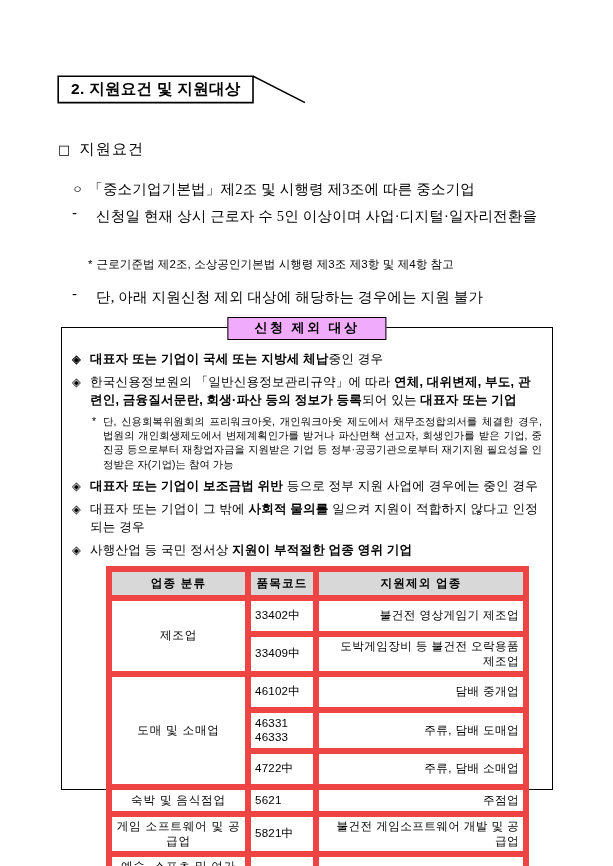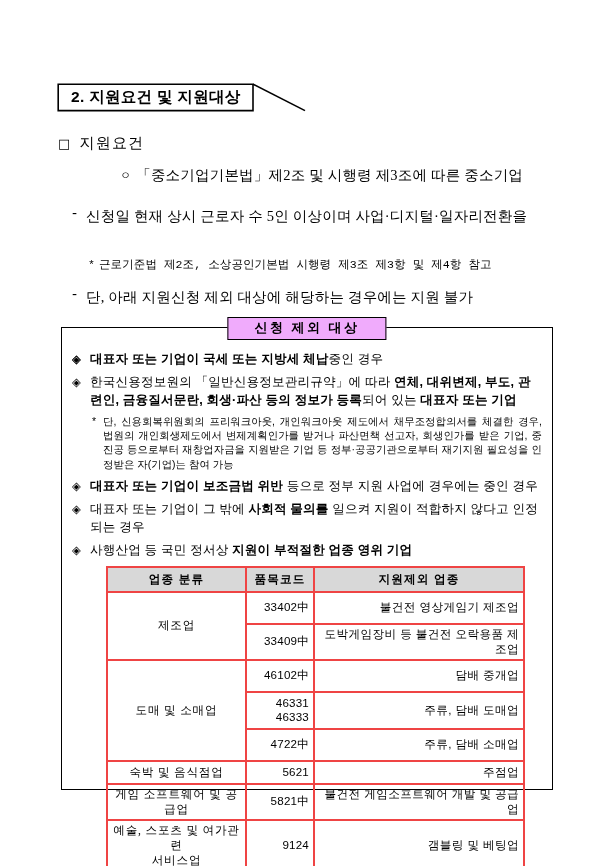--- a/index.html
+++ b/index.html
@@ -23,21 +23,20 @@
     padding: 0;
   }
 
   
   .section-head-wrap {
     position: absolute;
     left: 57px;
     top: 75px;
     width: 300px;
     height: 32px;
-    margin-top: 8px;
   }
   .section-head-svg {
     position: absolute;
     left: 0;
     top: 0;
   }
   .section-head-text {
     position: absolute;
     left: 14px;
     top: 4px;
@@ -84,21 +83,21 @@
     letter-spacing: 0.2px;
     width: 490px;
   }
   .lvl3 .mk {
     position: absolute;
     left: 0;
     top: 0;
     font-family: "DejaVu Sans", sans-serif;
     font-size: 14px;
   }
-  .lvl3 .body { display: block; margin-left: 14px; line-height: 1.55; }
+  .lvl3 .body { display: block; margin-left: 24px; line-height: 1.55; }
 
   .note-star {
     position: absolute;
     left: 88px;
     font-family: "Liberation Sans", "DejaVu Sans", sans-serif;
     font-size: 11.5px;
     letter-spacing: 0.1px;
     white-space: nowrap;
   }
   .note-star .st { margin-right: 4px; }
@@ -178,38 +177,37 @@
   }
   table.exclusion {
     border-collapse: collapse;
     width: 417px;
     font-family: "Liberation Sans", "DejaVu Sans", sans-serif;
     font-size: 11.6px;
     table-layout: fixed;
   }
   table.exclusion th,
   table.exclusion td {
-    border: 2px solid #ef4444;
+    border: 6px solid #ef4444;
     padding: 2px 4px;
     vertical-align: middle;
   }
   table.exclusion th {
     background: #d8d8d8;
     font-weight: bold;
     text-align: center;
     letter-spacing: 1.2px;
     height: 19px;
   }
   table.exclusion td.cat {
     text-align: center;
     letter-spacing: 0.8px;
-    font-family: Liberation Serif, serif;
   }
   table.exclusion td.code {
-    text-align: right;
+    text-align: left;
     letter-spacing: 0.2px;
     line-height: 1.25;
   }
   table.exclusion td.desc {
     text-align: right;
     padding-left: 7px;
     letter-spacing: 0.4px;
   }
   .col-cat { width: 139px; }
   .col-code { width: 68px; }
@@ -224,34 +222,34 @@
 <div class="page">
 
   <div class="section-head-wrap">
     <svg class="section-head-svg" width="300" height="32" viewBox="0 0 300 32">
       <path d="M1.2,1.2 L196,1.2 L196,27.6 L1.2,27.6 Z" fill="none" stroke="#000" stroke-width="1.6"></path>
       <line x1="196" y1="1.2" x2="248" y2="27.6" stroke="#000" stroke-width="1.6"></line>
     </svg>
     <div class="section-head-text">2. 지원요건 및 지원대상</div>
   </div>
 
-  <div class="lvl1" style="top:134px;">
+  <div class="lvl1" style="top:140px;">
     <span class="sq">□</span><span class="t">지원요건</span>
   </div>
 
-  <div class="lvl2" style="top:166px;margin-left:48px;">
+  <div class="lvl2" style="top:180px;">
     <span class="mk">ㅇ</span><span>「중소기업기본법」제2조 및 시행령 제3조에 따른 중소기업</span>
   </div>
 
   <div class="lvl3" style="top:205px;">
     <span class="mk">-</span>
     <span class="body">신청일 현재 상시 근로자 수 5인 이상이며 사업·디지털·일자리전환을</span>
   </div>
 
-  <div class="note-star" style="top:257px;font-family:Liberation Mono, monospace;">
+  <div class="note-star" style="top:257px;">
     <span class="st">*</span><span>근로기준법 제2조, 소상공인기본법 시행령 제3조 제3항 및 제4항 참고</span>
   </div>
 
   <div class="lvl3" style="top:286px;">
     <span class="mk">-</span>
     <span class="body">단, 아래 지원신청 제외 대상에 해당하는 경우에는 지원 불가</span>
   </div>
 
   <div class="exbox">
     <div class="exbox-title">신청 제외 대상</div>

